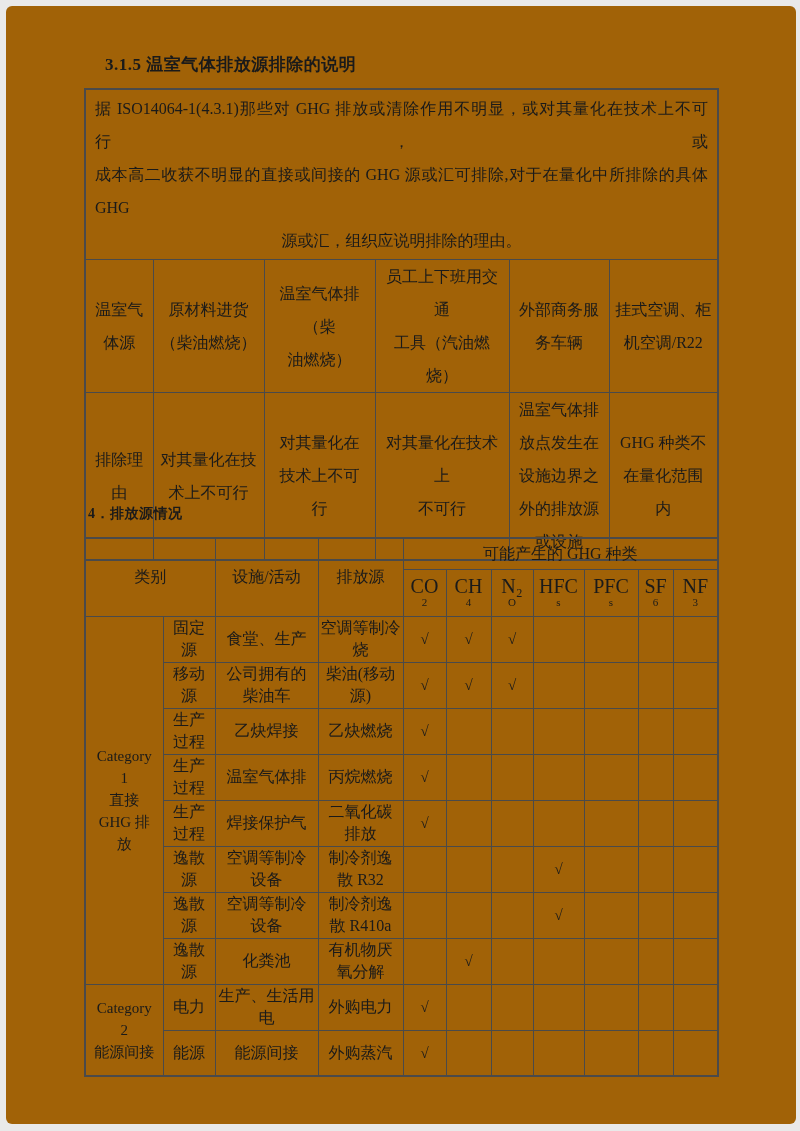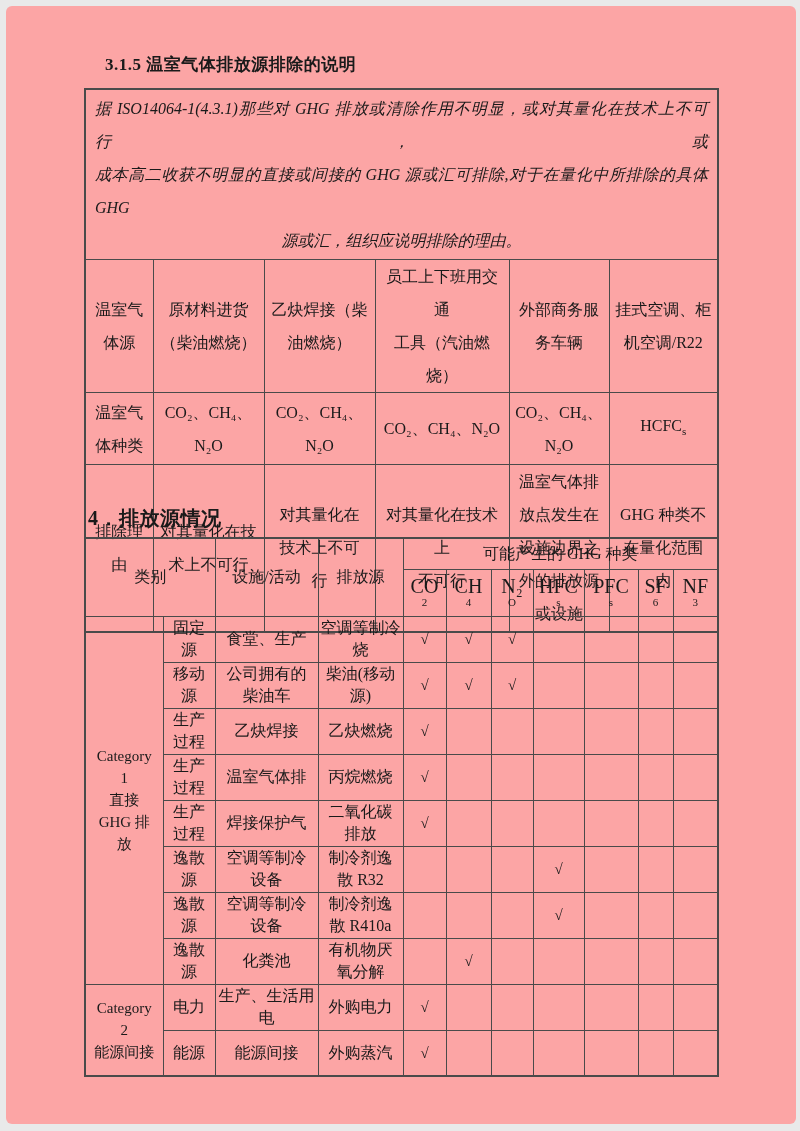--- a/index.html
+++ b/index.html
@@ -8,32 +8,32 @@
     background:#e9e9e9;
     font-family:"Liberation Serif","DejaVu Serif",serif;
     color:#1a1a1a;
     position:relative;
     overflow:hidden;
   }
   .page{
     position:absolute;
     left:6px;top:6px;
     width:790px;height:1118px;
-    background:#fca5a5;
+    background:#a16207;
     border-radius:6px;
   }
   .sec-heading{
     position:absolute;
     margin:0;
     font-weight:bold;
     letter-spacing:0.5px;
     white-space:nowrap;
   }
   #h315{left:99px;top:47px;font-size:17px;}
-  #h4{left:82px;top:499px;font-size:20px;}
+  #h4{left:82px;top:499px;font-size:14px;}
 
   table{
     border-collapse:collapse;
     table-layout:fixed;
     position:absolute;
   }
   td{
     border:1px solid #4a4a4a;
     vertical-align:middle;
     text-align:center;
@@ -55,21 +55,21 @@
   #t2 td{line-height:22px;padding:0 2px;white-space:pre-line;}
   #t2 .hdr{line-height:24px;}
   .ghg-title-cell{line-height:28px;margin-top:44px;}
   .ghg-h .l1{font-size:20px;line-height:20px;display:block;}
   .ghg-h .l2{font-size:11px;line-height:13px;display:block;}
   .cat-cell{font-size:15px;line-height:27px;margin-left:32px;}
   .check-cell{font-size:15px;}
   tr.hrowA{height:31px;}
   tr.hrowB{height:47px;}
   tr.brow{height:46px;}
-  tr.t1r1{height:100px;font-style:italic;}
+  tr.t1r1{height:100px;}
   tr.t1r2{height:70px;}
   tr.t1r3{height:72px;}
   tr.t1r4{height:167px;}
 </style>
 </head>
 <body>
 
 <div class="page">
 
   <h3 class="sec-heading" id="h315">3.1.5 温室气体排放源排除的说明</h3>
@@ -88,39 +88,28 @@
       <td class="intro-cell" colspan="6">
         <div class="jline">据 ISO14064-1(4.3.1)那些对 GHG 排放或清除作用不明显，或对其量化在技术上不可行，或</div>
         <div class="jline">成本高二收获不明显的直接或间接的 GHG 源或汇可排除,对于在量化中所排除的具体 GHG</div>
         <div class="cline">源或汇，组织应说明排除的理由。</div>
       </td>
     </tr>
     <tr class="t1r2">
       <td>温室气体源</td>
       <td>原材料进货
 （柴油燃烧）</td>
-      <td>乙炔焊接（柴
+      <td>温室气体排（柴
 油燃烧）</td>
       <td>员工上下班用交通
 工具（汽油燃烧）</td>
       <td>外部商务服
 务车辆</td>
       <td>挂式空调、柜
 机空调/R22</td>
-    </tr>
-    <tr class="t1r3">
-      <td>温室气体种类</td>
-      <td class="formula">CO₂、CH₄、
-N₂O</td>
-      <td class="formula">CO₂、CH₄、
-N₂O</td>
-      <td class="formula">CO₂、CH₄、N₂O</td>
-      <td class="formula">CO₂、CH₄、
-N₂O</td>
-      <td class="formula"><span>HCFC</span><sub class="small-s">s</sub></td>
     </tr>
     <tr class="t1r4">
       <td>排除理由</td>
       <td>对其量化在技
 术上不可行</td>
       <td>对其量化在
 技术上不可
 行</td>
       <td>对其量化在技术上
 不可行</td>

